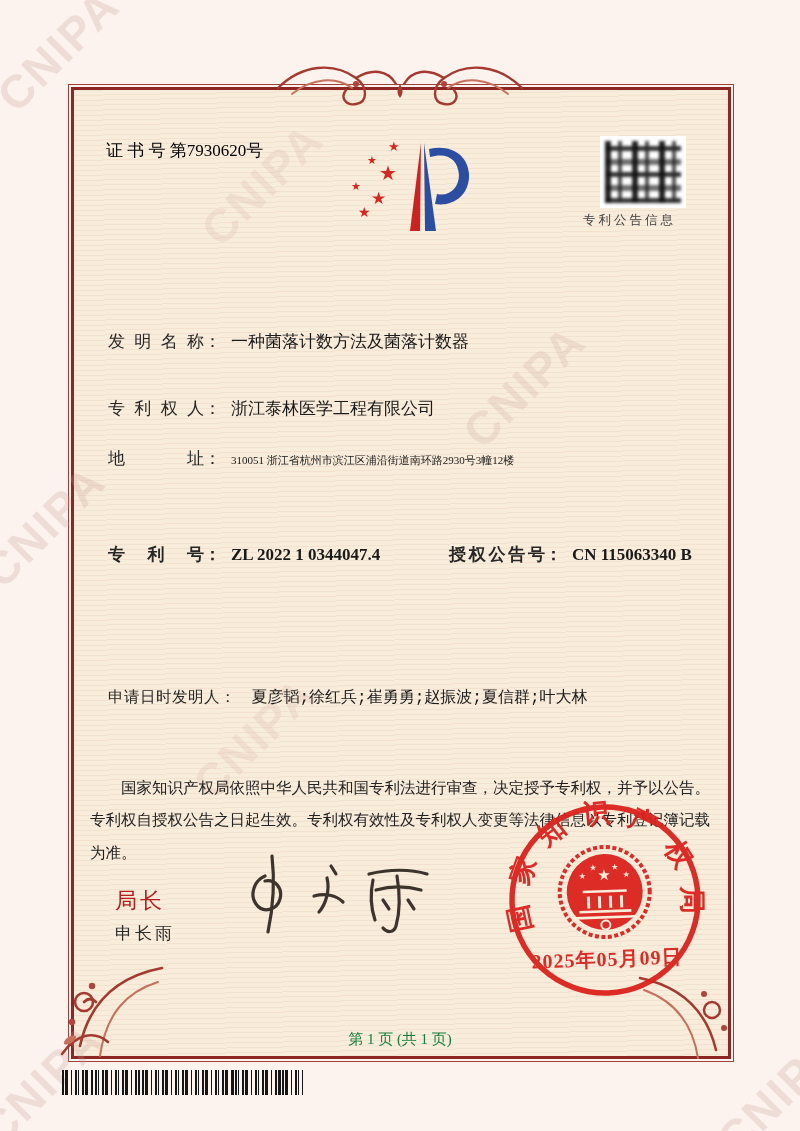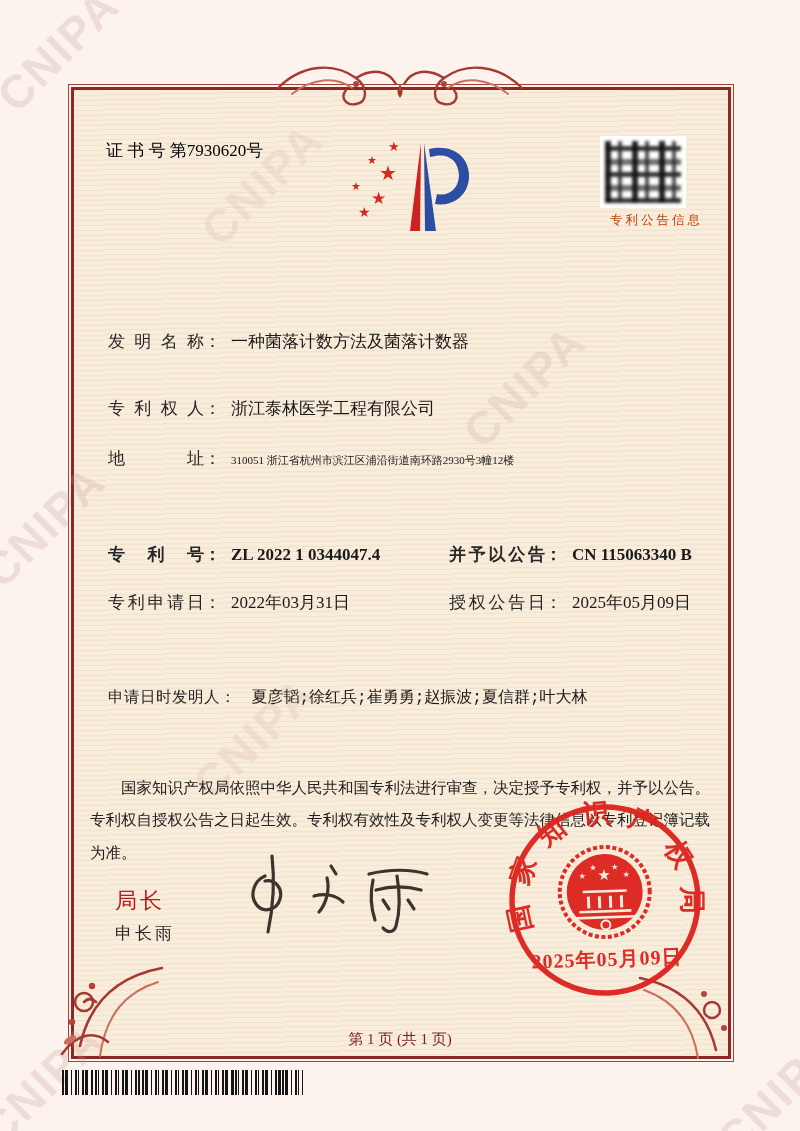--- a/index.html
+++ b/index.html
@@ -26,22 +26,22 @@
   .ornament{position:absolute;z-index:4;}
   
   .certno{position:absolute;z-index:5;left:106px;top:139px;font-size:17px;color:#000000;}
   .logo{position:absolute;z-index:5;left:338px;top:140px;width:134px;height:94px;}
   .logo .st{position:absolute;color:#d5281e;line-height:1;}
   .qr{position:absolute;z-index:5;left:600px;top:136px;width:86px;height:72px;background:#fdfdfd;}
   .qr-inner{position:absolute;inset:5px;filter:blur(1.5px) contrast(1.05);
     background-image:
       repeating-linear-gradient(90deg,rgba(25,25,25,.92) 0 6px,transparent 6px 13px,rgba(45,45,45,.8) 13px 17px,transparent 17px 27px),
       repeating-linear-gradient(0deg,rgba(25,25,25,.85) 0 5px,transparent 5px 12px,rgba(55,55,55,.7) 12px 18px,transparent 18px 26px);}
-  .qr-caption{position:absolute;z-index:5;left:583px;top:212px;width:120px;text-align:right;
-    font-size:12.5px;letter-spacing:3px;color:#c2410c;}
+  .qr-caption{position:absolute;z-index:5;left:583px;top:212px;width:120px;text-align:left;
+    font-size:12.5px;letter-spacing:3px;color:#404040;}
   .title{position:absolute;z-index:5;left:0;top:237px;width:100%;text-align:center;
     font-size:35px;font-weight:bold;letter-spacing:15px;padding-left:15px;box-sizing:border-box;color:#141414;}
   
   .row{position:absolute;z-index:5;left:108px;width:600px;height:26px;font-size:17px;white-space:nowrap;}
   .row .label{display:inline-block;width:96px;text-align:justify;text-align-last:justify;vertical-align:top;color:#262626;}
   .row .colon{color:#262626;}
   .row .value{margin-left:10px;color:#1a1a1a;}
   .row .right{position:absolute;left:341px;top:0;}
   .row .right .label{width:96px;}
   .r1{top:330px;} .r2{top:397px;} .r3{top:447px;} .r3 .value{font-size:11px;}
@@ -55,21 +55,21 @@
     font-size:15.5px;line-height:32.5px;text-indent:2em;text-align:justify;color:#222;}
   
   .director-title{position:absolute;z-index:5;left:115px;top:886px;font-size:22px;letter-spacing:3px;
     font-family:"Liberation Sans","DejaVu Sans",sans-serif;color:#b91c1c;}
   .director-name{position:absolute;z-index:5;left:115px;top:922px;font-size:17px;letter-spacing:3px;
     font-family:"Liberation Sans","DejaVu Sans",sans-serif;color:#2a2a2a;}
   .signature{position:absolute;z-index:6;left:235px;top:850px;}
   
   .seal{position:absolute;z-index:7;left:505px;top:800px;opacity:.94;transform:rotate(-2deg);}
   
-  .pageno{position:absolute;z-index:5;left:0;top:1030px;width:100%;text-align:center;font-size:15px;color:#7f1d1d;}
+  .pageno{position:absolute;z-index:5;left:0;top:1030px;width:100%;text-align:center;font-size:15px;color:#15803d;}
   .barcode{position:absolute;z-index:5;left:62px;top:1070px;width:241px;height:25px;
     background-image:
       repeating-linear-gradient(90deg,#151515 0 2px,transparent 2px 3px,#151515 3px 6px,transparent 6px 9px,#151515 9px 10px,transparent 10px 13px,#151515 13px 15px,transparent 15px 16px,#151515 16px 17px,transparent 17px 20px),
       repeating-linear-gradient(90deg,transparent 0 29px,#151515 29px 31px,transparent 31px 47px);}
 </style>
 </head>
 <body>
 
 <div class="page">
 
@@ -151,27 +151,21 @@
   </div>
   <div class="row r2">
     <span class="label">专利权人</span><span class="colon">：</span><span class="value">浙江泰林医学工程有限公司</span>
   </div>
   <div class="row r3">
     <span class="label">地址</span><span class="colon">：</span><span class="value">310051 浙江省杭州市滨江区浦沿街道南环路2930号3幢12楼</span>
   </div>
   <div class="row r5">
     <span class="label">专利号</span><span class="colon">：</span><span class="value">ZL 2022 1 0344047.4</span>
     <span class="right">
-      <span class="label">并予以公告</span><span class="colon">：</span><span class="value">CN 115063340 B</span>
-    </span>
-  </div>
-  <div class="row r6">
-    <span class="label">专利申请日</span><span class="colon">：</span><span class="value">2022年03月31日</span>
-    <span class="right">
-      <span class="label">授权公告日</span><span class="colon">：</span><span class="value">2025年05月09日</span>
+      <span class="label">授权公告号</span><span class="colon">：</span><span class="value">CN 115063340 B</span>
     </span>
   </div>
   <div class="row r8 wide">
     <span class="label">申请日时发明人</span><span class="colon">：</span><span class="value">夏彦韬;徐红兵;崔勇勇;赵振波;夏信群;叶大林</span>
   </div>
 
   <p class="statement">国家知识产权局依照中华人民共和国专利法进行审查，决定授予专利权，并予以公告。专利权自授权公告之日起生效。专利权有效性及专利权人变更等法律信息以专利登记簿记载为准。</p>
 
   <div class="director-title">局长</div>
   <div class="director-name">申长雨</div>

